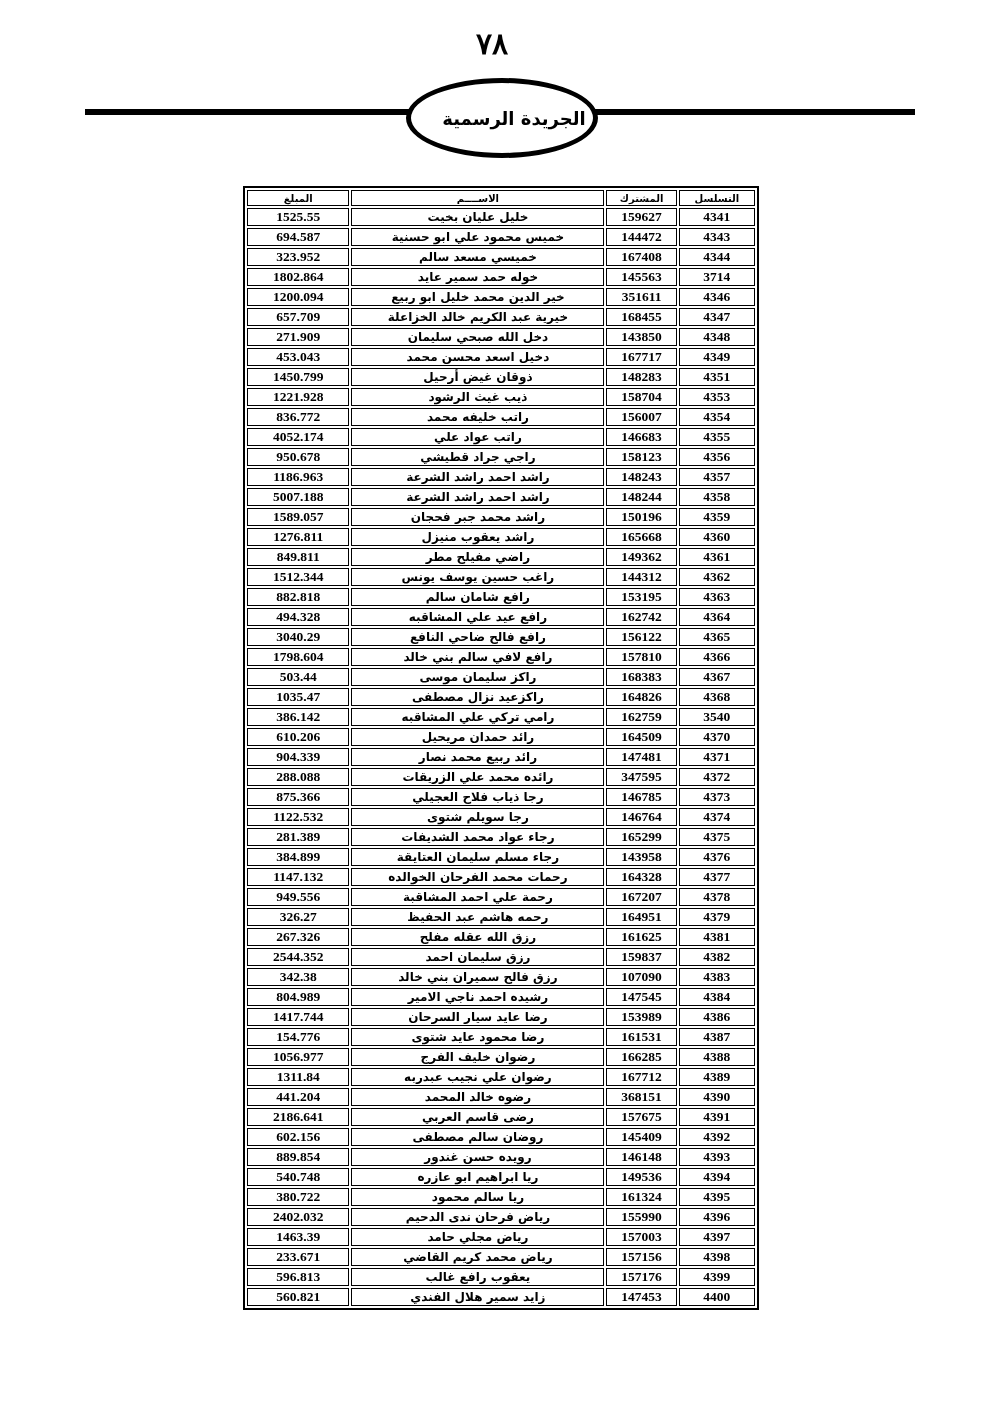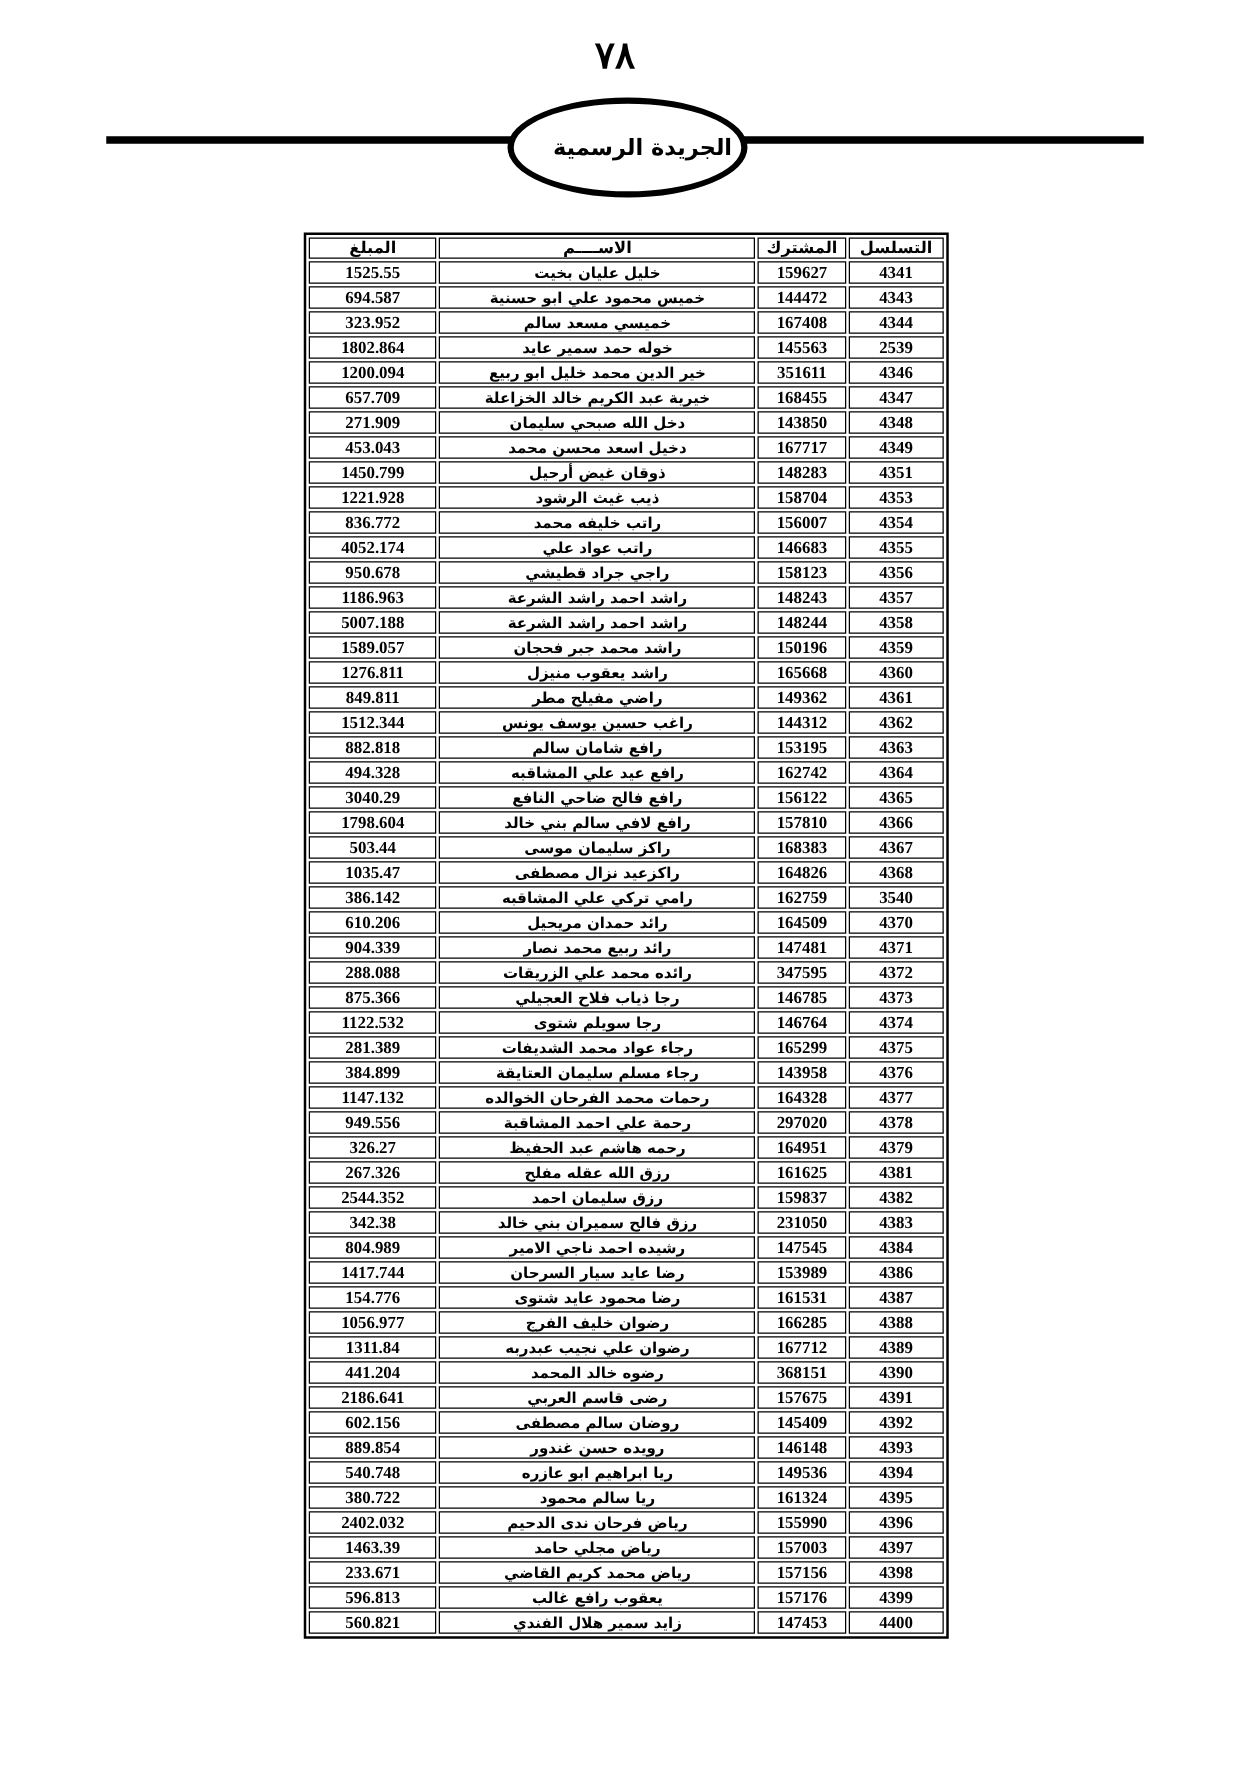--- a/index.html
+++ b/index.html
@@ -74,21 +74,21 @@
     border: 1.5px solid #000;
     text-align: center;
     vertical-align: middle;
     height: 14.4px;
     padding: 0 2px;
     overflow: hidden;
     white-space: nowrap;
     font-weight: bold;
   }
   .gazette-table th {
-    font-size: 13px;
+    font-size: 10px;
     font-family: "DejaVu Sans", sans-serif;
   }
   td.cell-name {
     font-size: 12px;
     font-family: "DejaVu Sans", sans-serif;
     margin-top: 12px;
   }
   td.cell-num {
     font-size: 13.5px;
     font-family: "Liberation Serif", serif;
@@ -134,21 +134,21 @@
         <td class="cell-name">خميس محمود علي ابو حسنية</td>
         <td class="cell-num">694.587</td>
       </tr>
       <tr>
         <td class="cell-num">4344</td>
         <td class="cell-num">167408</td>
         <td class="cell-name">خميسي مسعد سالم</td>
         <td class="cell-num">323.952</td>
       </tr>
       <tr>
-        <td class="cell-num">2539</td>
+        <td class="cell-num">3714</td>
         <td class="cell-num">145563</td>
         <td class="cell-name">خوله حمد سمير عايد</td>
         <td class="cell-num">1802.864</td>
       </tr>
       <tr>
         <td class="cell-num">4346</td>
         <td class="cell-num">351611</td>
         <td class="cell-name">خير الدين محمد خليل ابو ربيع</td>
         <td class="cell-num">1200.094</td>
       </tr>
@@ -321,21 +321,21 @@
         <td class="cell-num">384.899</td>
       </tr>
       <tr>
         <td class="cell-num">4377</td>
         <td class="cell-num">164328</td>
         <td class="cell-name">رحمات محمد الفرحان الخوالده</td>
         <td class="cell-num">1147.132</td>
       </tr>
       <tr>
         <td class="cell-num">4378</td>
-        <td class="cell-num">297020</td>
+        <td class="cell-num">167207</td>
         <td class="cell-name">رحمة علي احمد المشاقبة</td>
         <td class="cell-num">949.556</td>
       </tr>
       <tr>
         <td class="cell-num">4379</td>
         <td class="cell-num">164951</td>
         <td class="cell-name">رحمه هاشم عبد الحفيظ</td>
         <td class="cell-num">326.27</td>
       </tr>
       <tr>
@@ -345,21 +345,21 @@
         <td class="cell-num">267.326</td>
       </tr>
       <tr>
         <td class="cell-num">4382</td>
         <td class="cell-num">159837</td>
         <td class="cell-name">رزق سليمان احمد</td>
         <td class="cell-num">2544.352</td>
       </tr>
       <tr>
         <td class="cell-num">4383</td>
-        <td class="cell-num">231050</td>
+        <td class="cell-num">107090</td>
         <td class="cell-name">رزق فالح سميران بني خالد</td>
         <td class="cell-num">342.38</td>
       </tr>
       <tr>
         <td class="cell-num">4384</td>
         <td class="cell-num">147545</td>
         <td class="cell-name">رشيده احمد ناجي الامير</td>
         <td class="cell-num">804.989</td>
       </tr>
       <tr>

